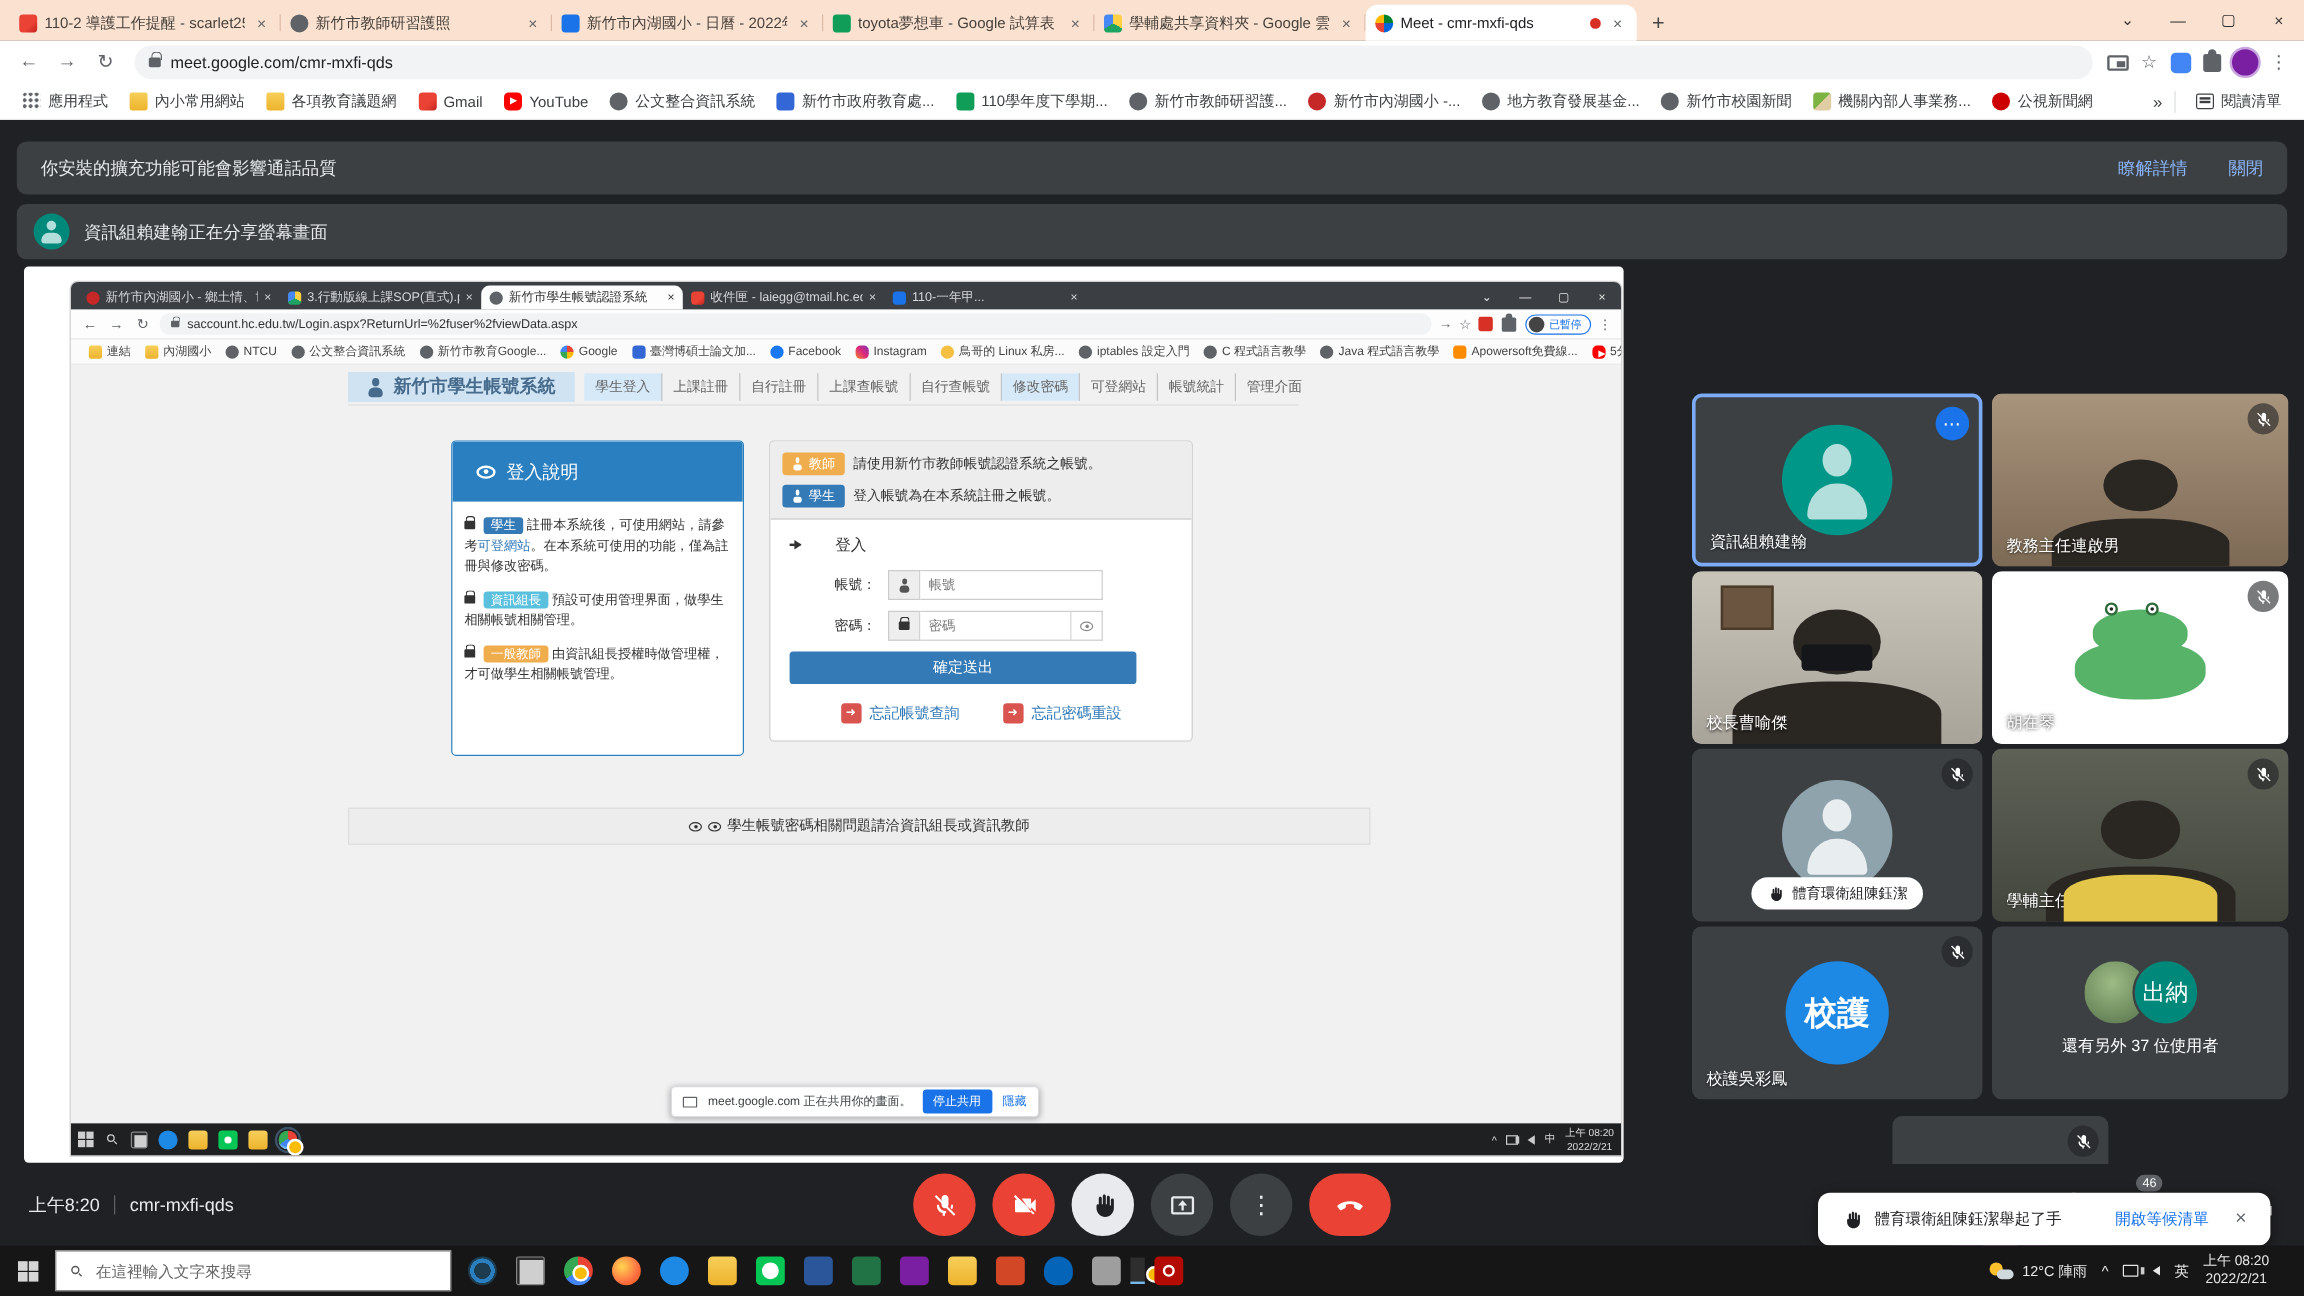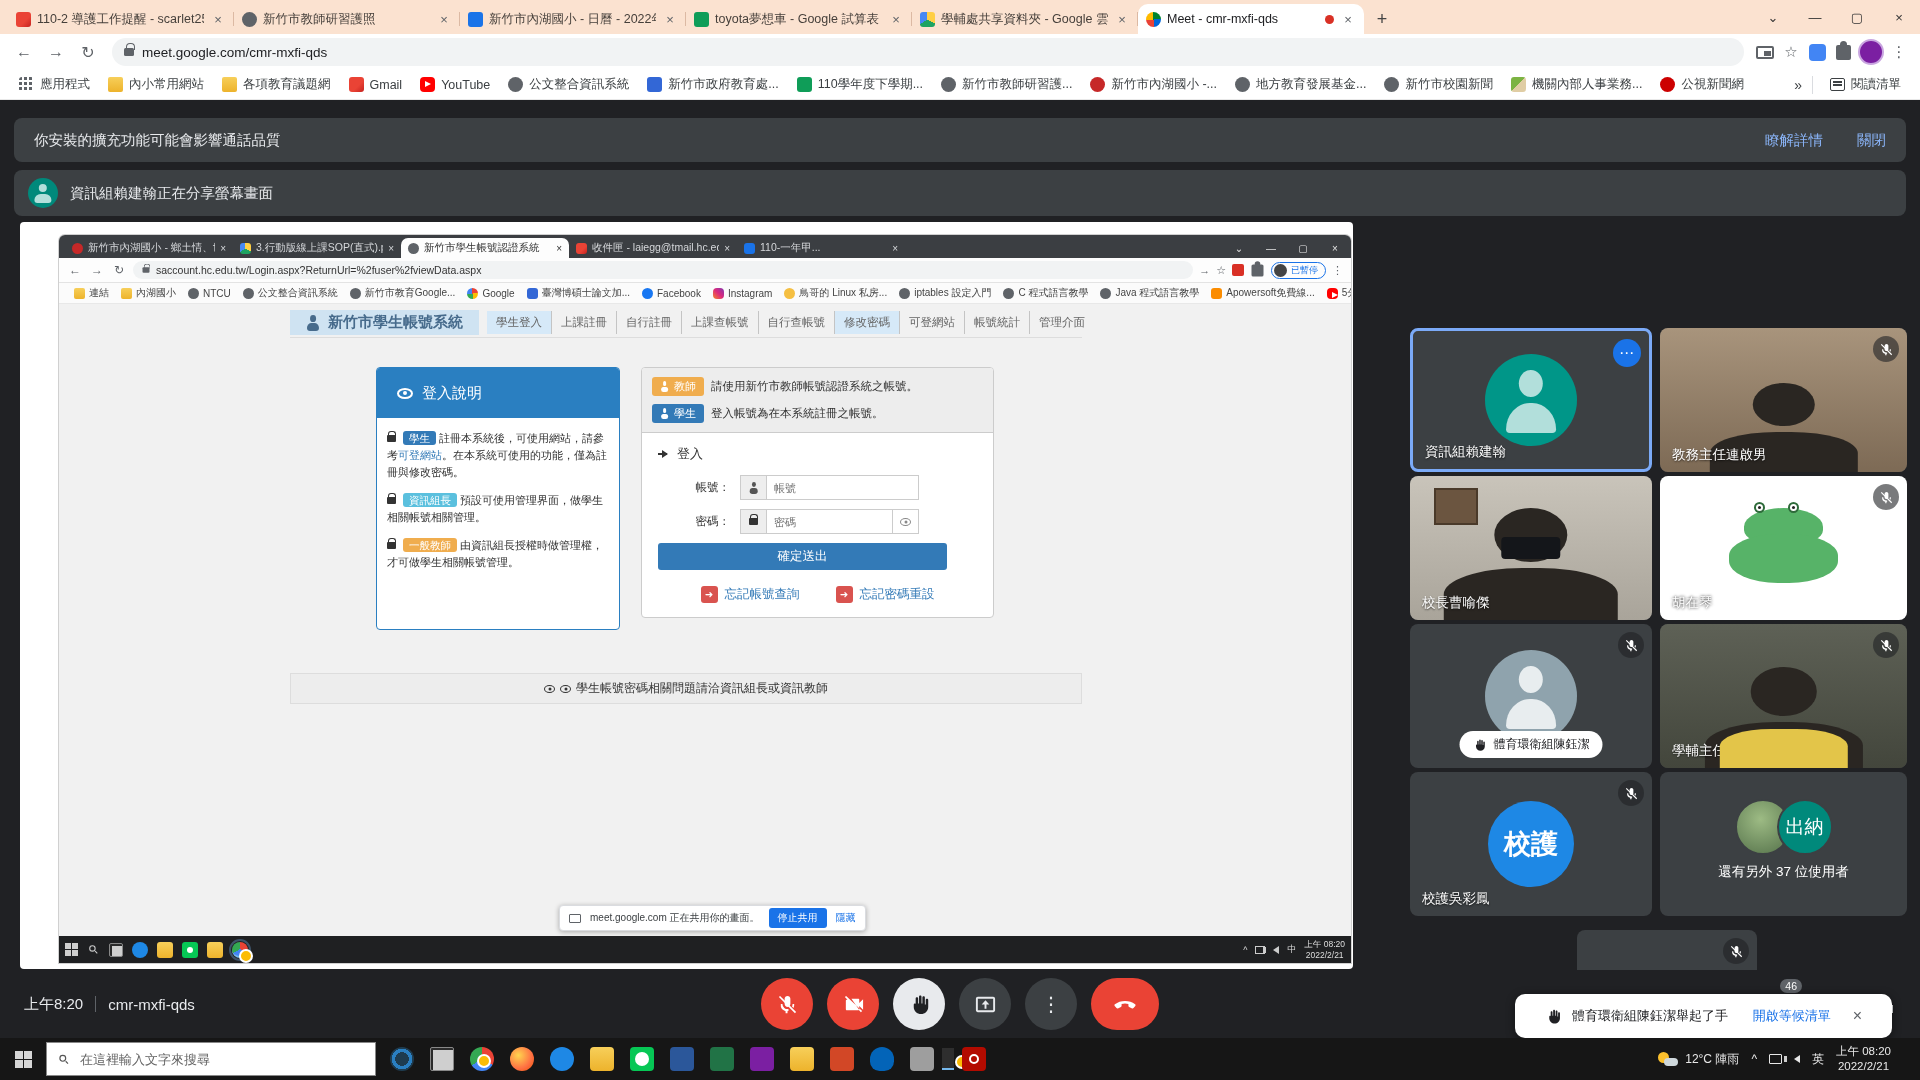--- a/index.html
+++ b/index.html
@@ -130,37 +130,37 @@
   .locki::before{content:'';position:absolute;left:1px;top:-4px;width:6px;height:5px;border:1.5px solid #333;border-bottom:none;border-radius:3px 3px 0 0}
   .badge{color:#fff;border-radius:3px;padding:1px 6px;font-size:10.5px;margin:0 3px;white-space:nowrap}
   .b-blue{background:#337ab7}.b-cyan{background:#5bc0de}.b-orange{background:#f0ad4e}
   .plink{color:#337ab7}
 
   .rbox{position:absolute;left:582px;top:63px;width:353px;height:251px;border:1px solid #ccc;border-radius:4px;background:#fff;overflow:hidden}
   .rinfo{background:#ededed;border-bottom:1px solid #ccc;padding:9px 10px;display:flex;flex-direction:column;gap:8px}
   .riline{display:flex;align-items:center;gap:7px;font-size:11.5px;color:#333}
   .ribadge{display:flex;align-items:center;gap:5px;color:#fff;border-radius:3px;padding:2px 8px;font-size:11px;flex:none}
   .rform{padding:12px 16px;position:relative}
-  .fsection{display:flex;align-items:center;gap:5px;font-size:13px;color:#333;margin-bottom:12px}
+  .fsection{display:flex;align-items:center;gap:24px;font-size:13px;color:#333;margin-bottom:12px}
   .loginarrow{width:14px;height:14px;position:relative}
   .loginarrow::before{content:'';position:absolute;left:0;top:6px;width:9px;height:2px;background:#333}
   .loginarrow::after{content:'';position:absolute;left:4px;top:2.5px;border-left:6px solid #333;border-top:4.5px solid transparent;border-bottom:4.5px solid transparent}
   .frow{display:flex;align-items:center;margin-bottom:9px}
   .flabel{width:82px;text-align:right;font-size:11.5px;color:#333;padding-right:10px}
   .igroup{display:flex;height:25px}
   .iaddon{width:27px;background:#eee;border:1px solid #ccc;display:flex;align-items:center;justify-content:center}
   .itextin{width:152px;border:1px solid #ccc;border-left:none;font-size:11px;padding:0 7px;color:#333;background:#fff;outline:none}
   .eyeaddon{width:26px;background:#fff;border:1px solid #ccc;border-left:none;display:flex;align-items:center;justify-content:center;color:#888}
   .eyeaddon .eyes{border-color:#888}.eyeaddon .eyes::after{background:#888}
   .fsubmit{display:block;width:289px;height:27px;background:#337ab7;color:#fff;border:none;border-radius:3px;font-size:12.5px;margin-top:6px}
   .flinks{display:flex;justify-content:center;gap:36px;margin-top:16px}
   .flink{display:flex;align-items:center;gap:7px;color:#337ab7;font-size:12.5px}
   .rarrow{width:17px;height:17px;background:#d9534f;border-radius:3px;color:#fff;display:flex;align-items:center;justify-content:center;font-size:10px;flex:none}
 
-  .pnote{position:absolute;left:231px;top:369px;width:792px;height:31px;background:#ededed;border:1px solid #ddd;
+  .pnote{position:absolute;left:231px;top:369px;width:852px;height:31px;background:#ededed;border:1px solid #ddd;
     display:flex;align-items:center;justify-content:center;gap:5px;font-size:12px;color:#333}
 
   .sharebar{position:absolute;left:500px;top:601px;height:26px;background:#fff;border:1px solid #dadce0;border-radius:4px;
     box-shadow:0 1px 5px rgba(0,0,0,.3);display:flex;align-items:center;gap:9px;padding:0 9px;font-size:10px;color:#3c4043;white-space:nowrap}
   .castico{width:12px;height:9px;border:1.5px solid #5f6368;border-radius:1px}
   .stopbtn{background:#1a73e8;color:#fff;border:none;border-radius:3px;padding:3px 9px;font-size:10px}
   .hidelink{color:#1a73e8}
 
   .itaskbar{height:27px;background:#1f2022;display:flex;align-items:center;padding:0 6px;gap:9px;color:#ccc;flex:none}
   .iwin-logo{width:13px;height:13px;background:
@@ -218,21 +218,21 @@
   .croc-head{position:absolute;left:34%;top:22%;width:32%;height:26%;background:#57b368;border-radius:50% 50% 40% 40%}
   .croc-eye{position:absolute;top:18%;width:11px;height:11px;background:#fff;border:2px solid #2e6b3a;border-radius:50%}
   .croc-eye::after{content:'';position:absolute;left:2px;top:2px;width:3px;height:3px;background:#222;border-radius:50%}
   .ce1{left:38%}.ce2{left:52%}
   .ovr{position:absolute;left:50%;top:38%;transform:translate(-50%,-50%);display:flex;align-items:flex-end}
   .ovr-photo{width:56px;height:56px;border-radius:50%;background:radial-gradient(circle at 45% 35%,#9dbb84,#54714a);border:2px solid #3c4043}
   .ovr-badge{width:56px;height:56px;border-radius:50%;background:#00897b;color:#fff;font-size:19px;display:flex;align-items:center;justify-content:center;margin-left:-14px;border:2px solid #3c4043}
   .ovr-label{position:absolute;left:0;right:0;top:63%;text-align:center;color:#fff;font-size:13.5px}
 
   .toast{position:absolute;left:1515px;top:894px;width:377px;height:44px;background:#fff;border-radius:10px;
-    display:flex;align-items:center;gap:10px;padding:0 30px;box-shadow:0 2px 10px rgba(0,0,0,.45);z-index:30}
+    display:flex;align-items:center;gap:10px;padding:0 20px;box-shadow:0 2px 10px rgba(0,0,0,.45);z-index:30}
   .toast svg{width:17px;height:17px;fill:#202124;flex:none}
   .toast-text{font-size:13px;color:#202124;white-space:nowrap}
   .toast-action{margin-left:auto;color:#1a73e8;font-size:13px;white-space:nowrap}
   .toast-x{color:#5f6368;font-size:16px;margin-left:12px}
 
   
   .mfooter{position:absolute;left:0;right:0;bottom:0;height:68px;display:flex;align-items:center;padding:0 24px;background:#202124}
   .ftime{color:#e8eaed;font-size:15px;white-space:nowrap}
   .fsep{width:1px;height:16px;background:#5f6368;margin:0 12px}
   .controls{position:absolute;left:50%;transform:translateX(-50%);display:flex;gap:14px;align-items:center}

